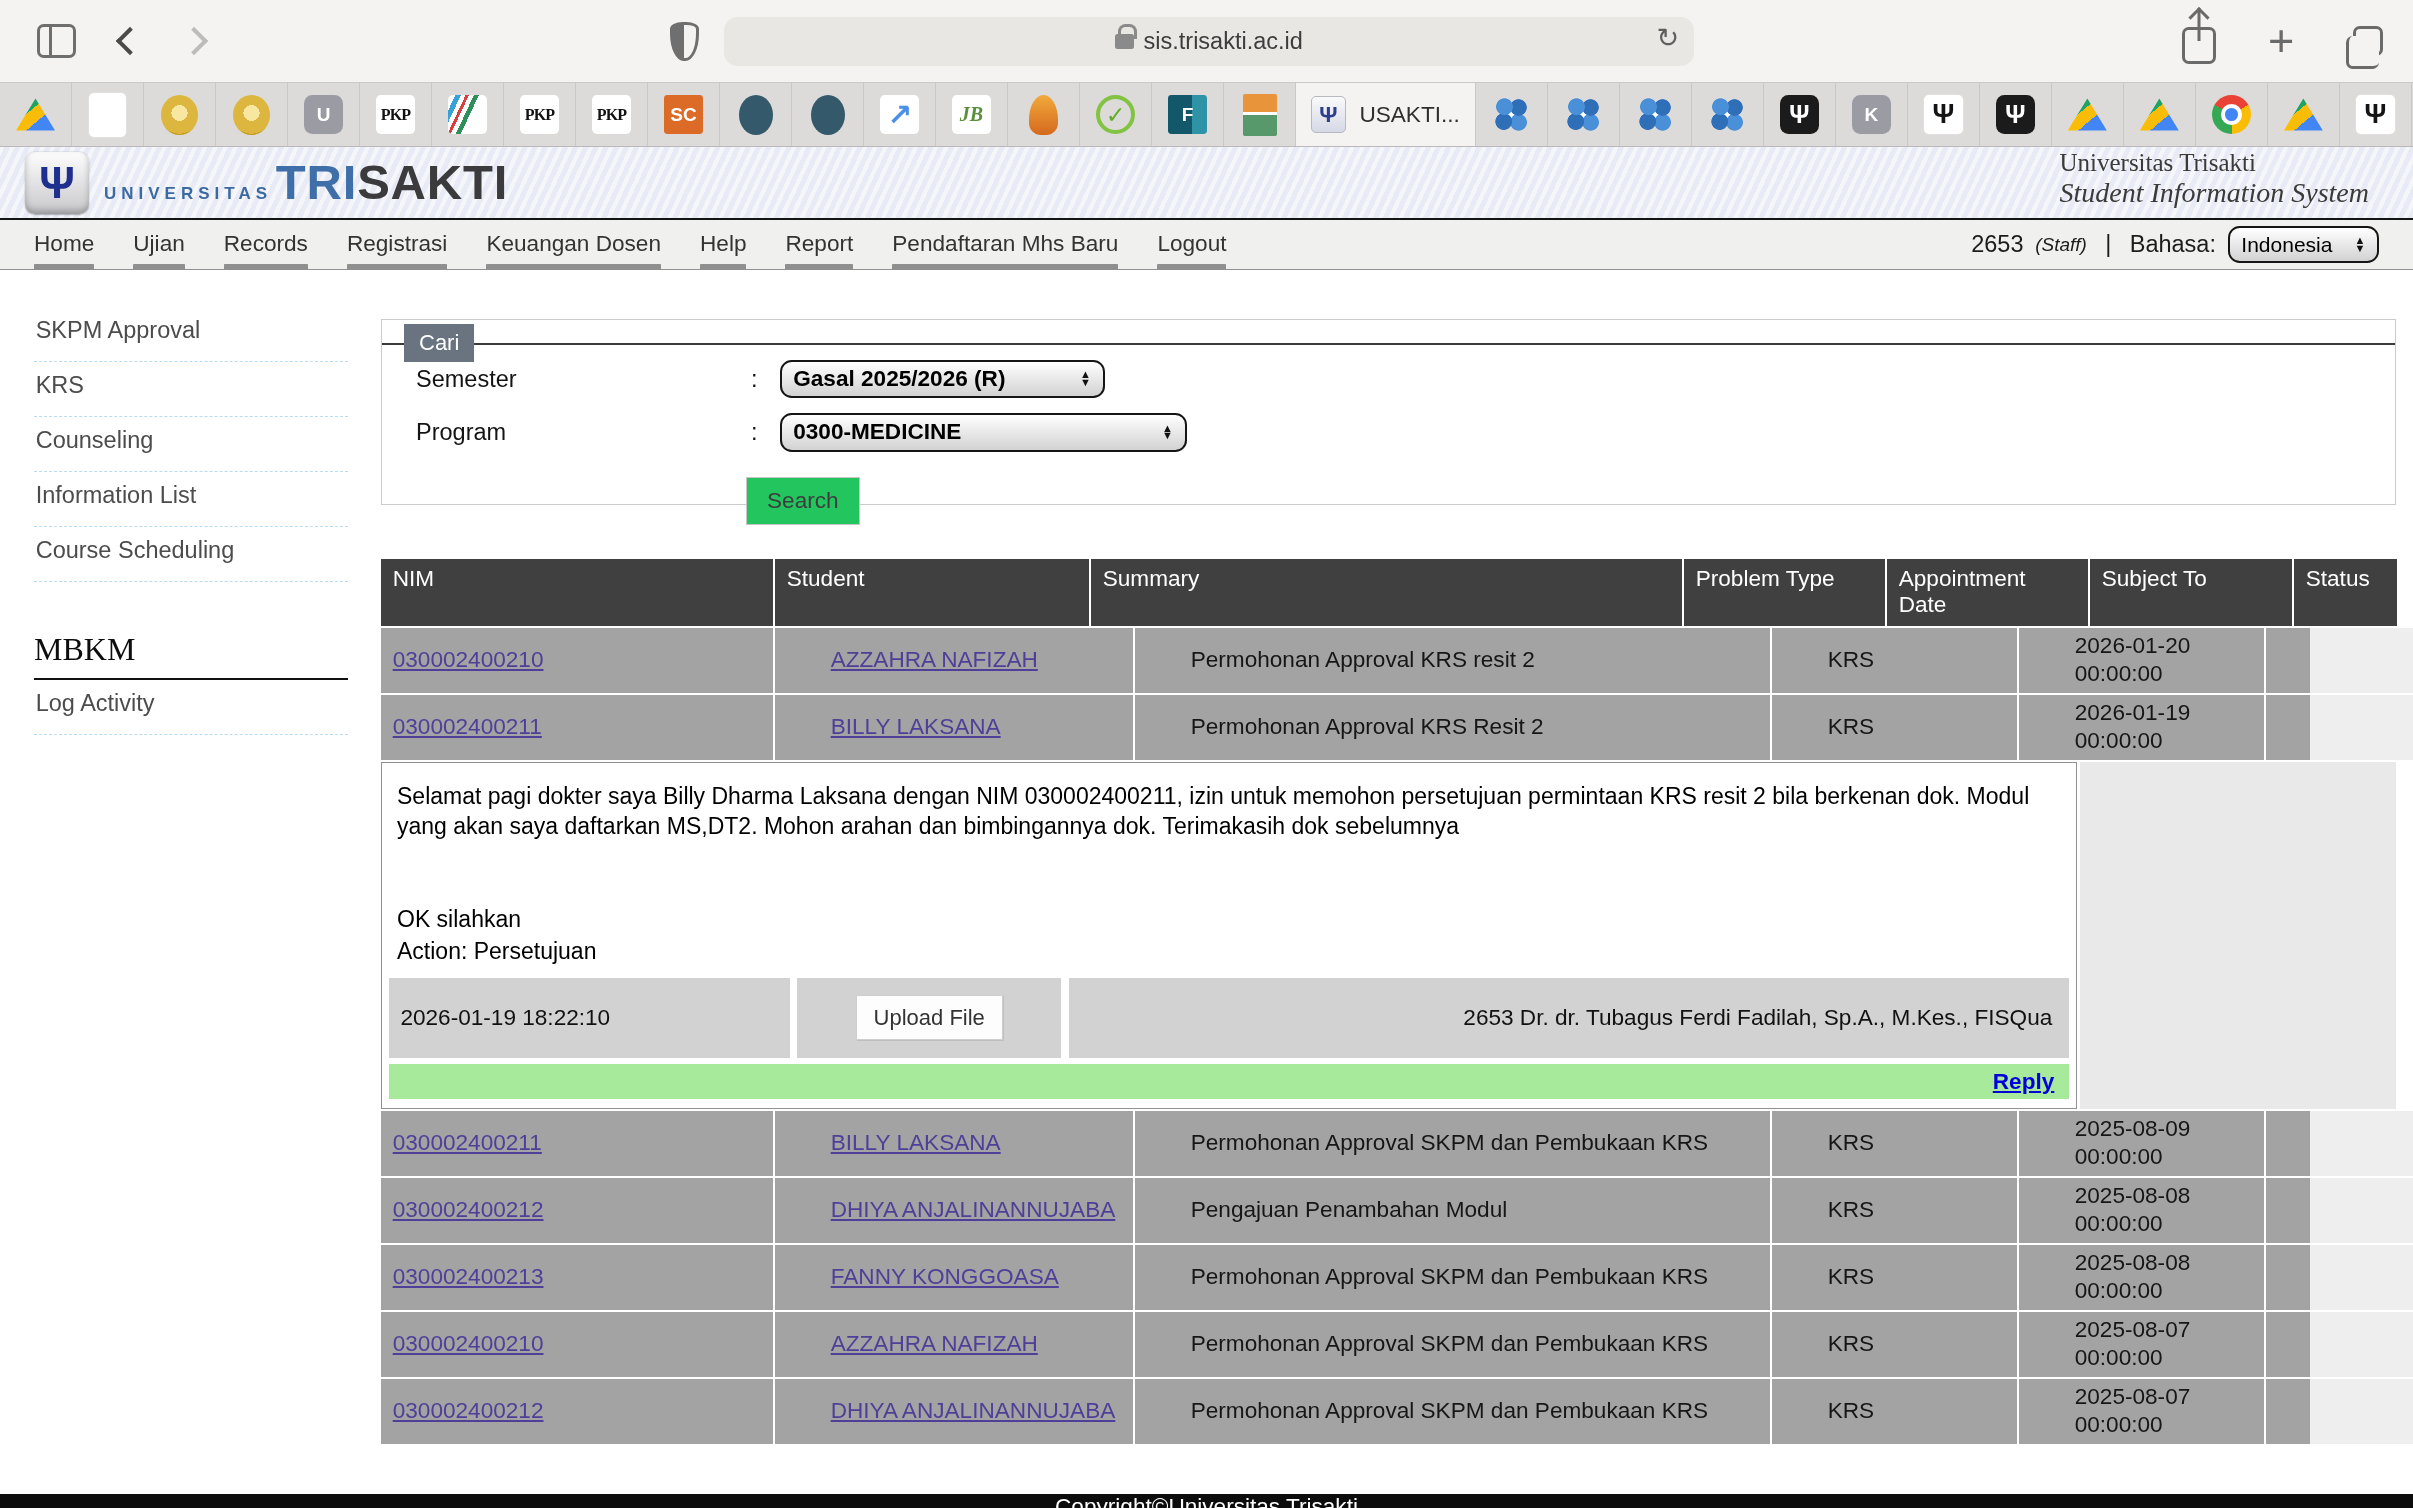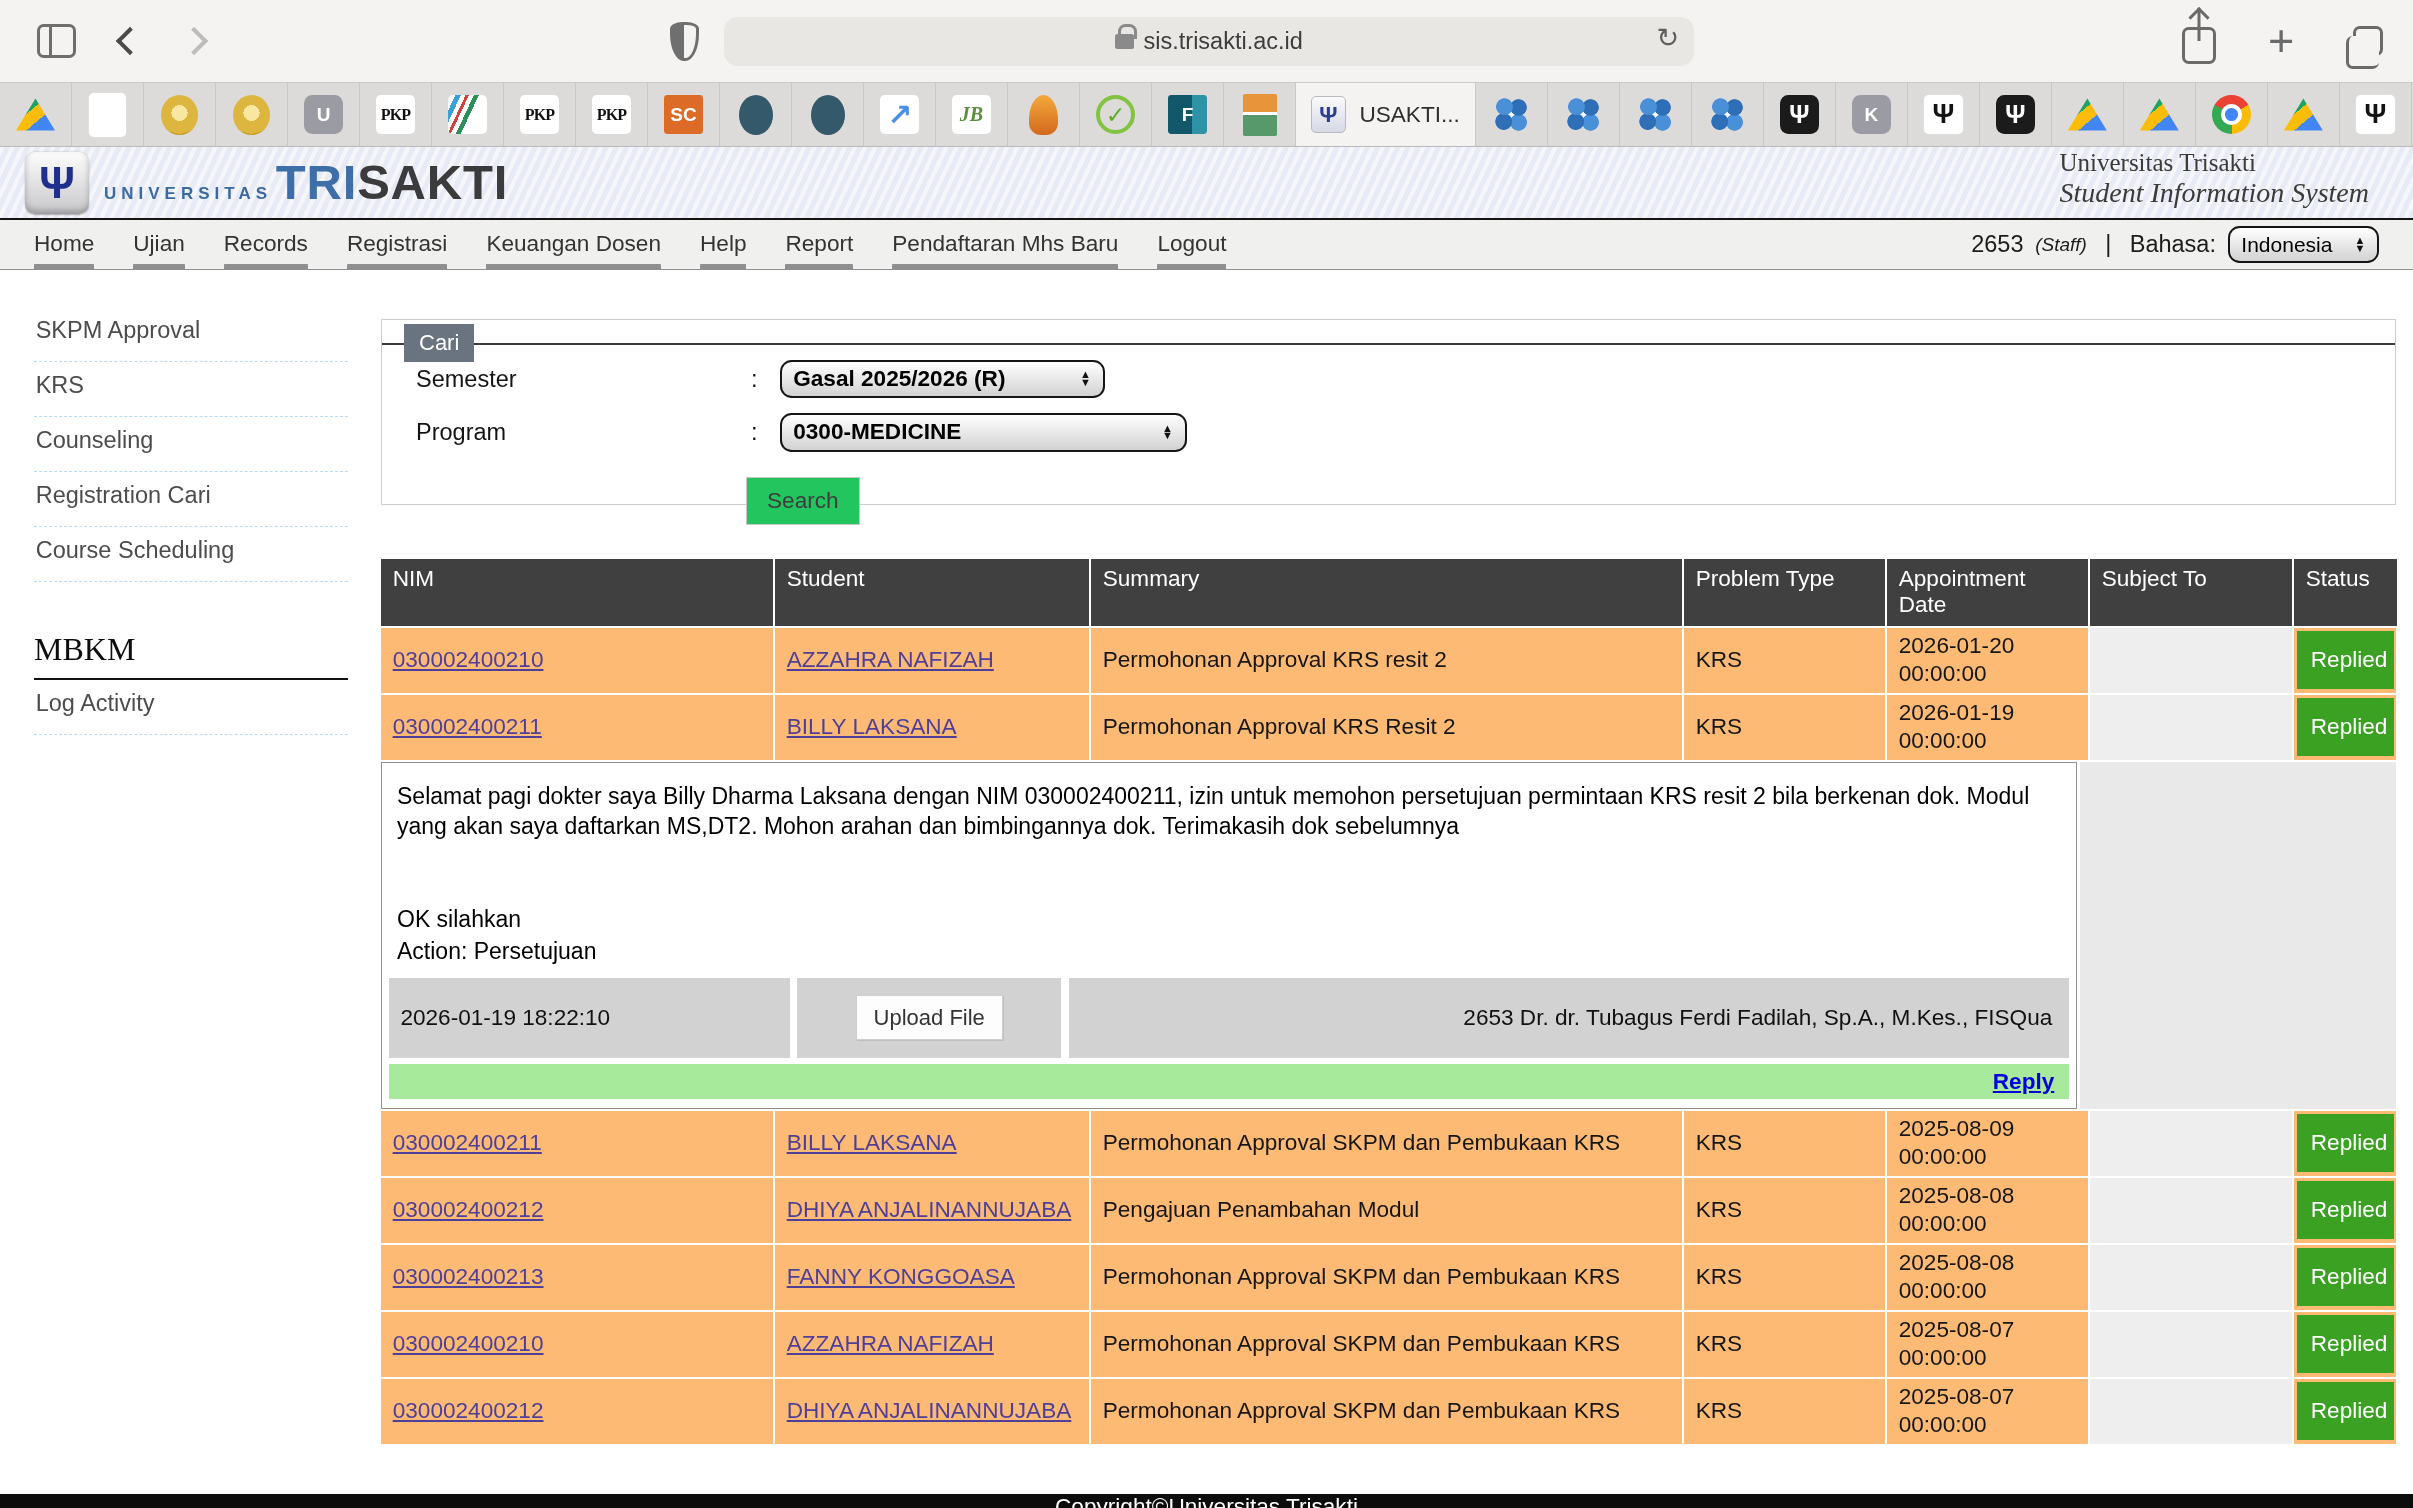--- a/index.html
+++ b/index.html
@@ -132,21 +132,21 @@
   .sel-semester { min-width:325px; } .sel-program { min-width:407px; }
   .form-select { justify-content:space-between; font-size:22.6px;font-weight:bold; }
   .search-btn { margin:25px 0 0 364px; background:#22c55e; border:0.8px solid #c6c6c6; font-size:22.6px;
     color:#3d3d3d; padding:10px 20px; font-family:inherit; cursor:pointer; }
 
   
   .datatable { margin-top:54px; --cols:394px 316px 593px 203px 203px 204px 103px; }
   .thead,.tr { display:grid; grid-template-columns:var(--cols); }
   .th { background:#404040; color:#fff; font-size:22.6px; padding:7.5px 11.7px; border-right:2.5px solid #fff; }
   .th:last-child { border-right:none; }
-  .tr { background:#fdba74; border-top:2.5px solid #fff; }
+  .tr { background:#a3a3a3; border-top:2.5px solid #fff;gap:44px; }
   .td { padding:0 11.7px; font-size:22.6px; color:#161616; display:flex; align-items:center;
     border-right:2.5px solid #fff; min-height:65px; }
   .td:last-child { border-right:none; }
   .td.subject { background:#eeeeee; }
   .link { color:#4f3f99; text-decoration:underline; cursor:pointer; }
   .td.date { flex-direction:column; align-items:flex-start; justify-content:center; line-height:1.25; }
   .td.status { padding:3.4px; }
   .badge { flex:1; align-self:stretch; background:#3aa122; color:#fff; display:flex; align-items:center;
     padding-left:13.4px; font-size:22.6px; }
 
@@ -381,21 +381,21 @@
 <div class="content">
   <div class="sidebar">
     <div>
 
         <div class="side-item">SKPM Approval</div>
 
         <div class="side-item">KRS</div>
 
         <div class="side-item">Counseling</div>
 
-        <div class="side-item">Registration Cari</div>
+        <div class="side-item">Information List</div>
 
 
         <div class="side-item">Course Scheduling</div>
       </div>
     <div class="side-section">MBKM</div>
     <div>
 
         <div class="side-item">Log Activity</div>
       </div>
   </div>

